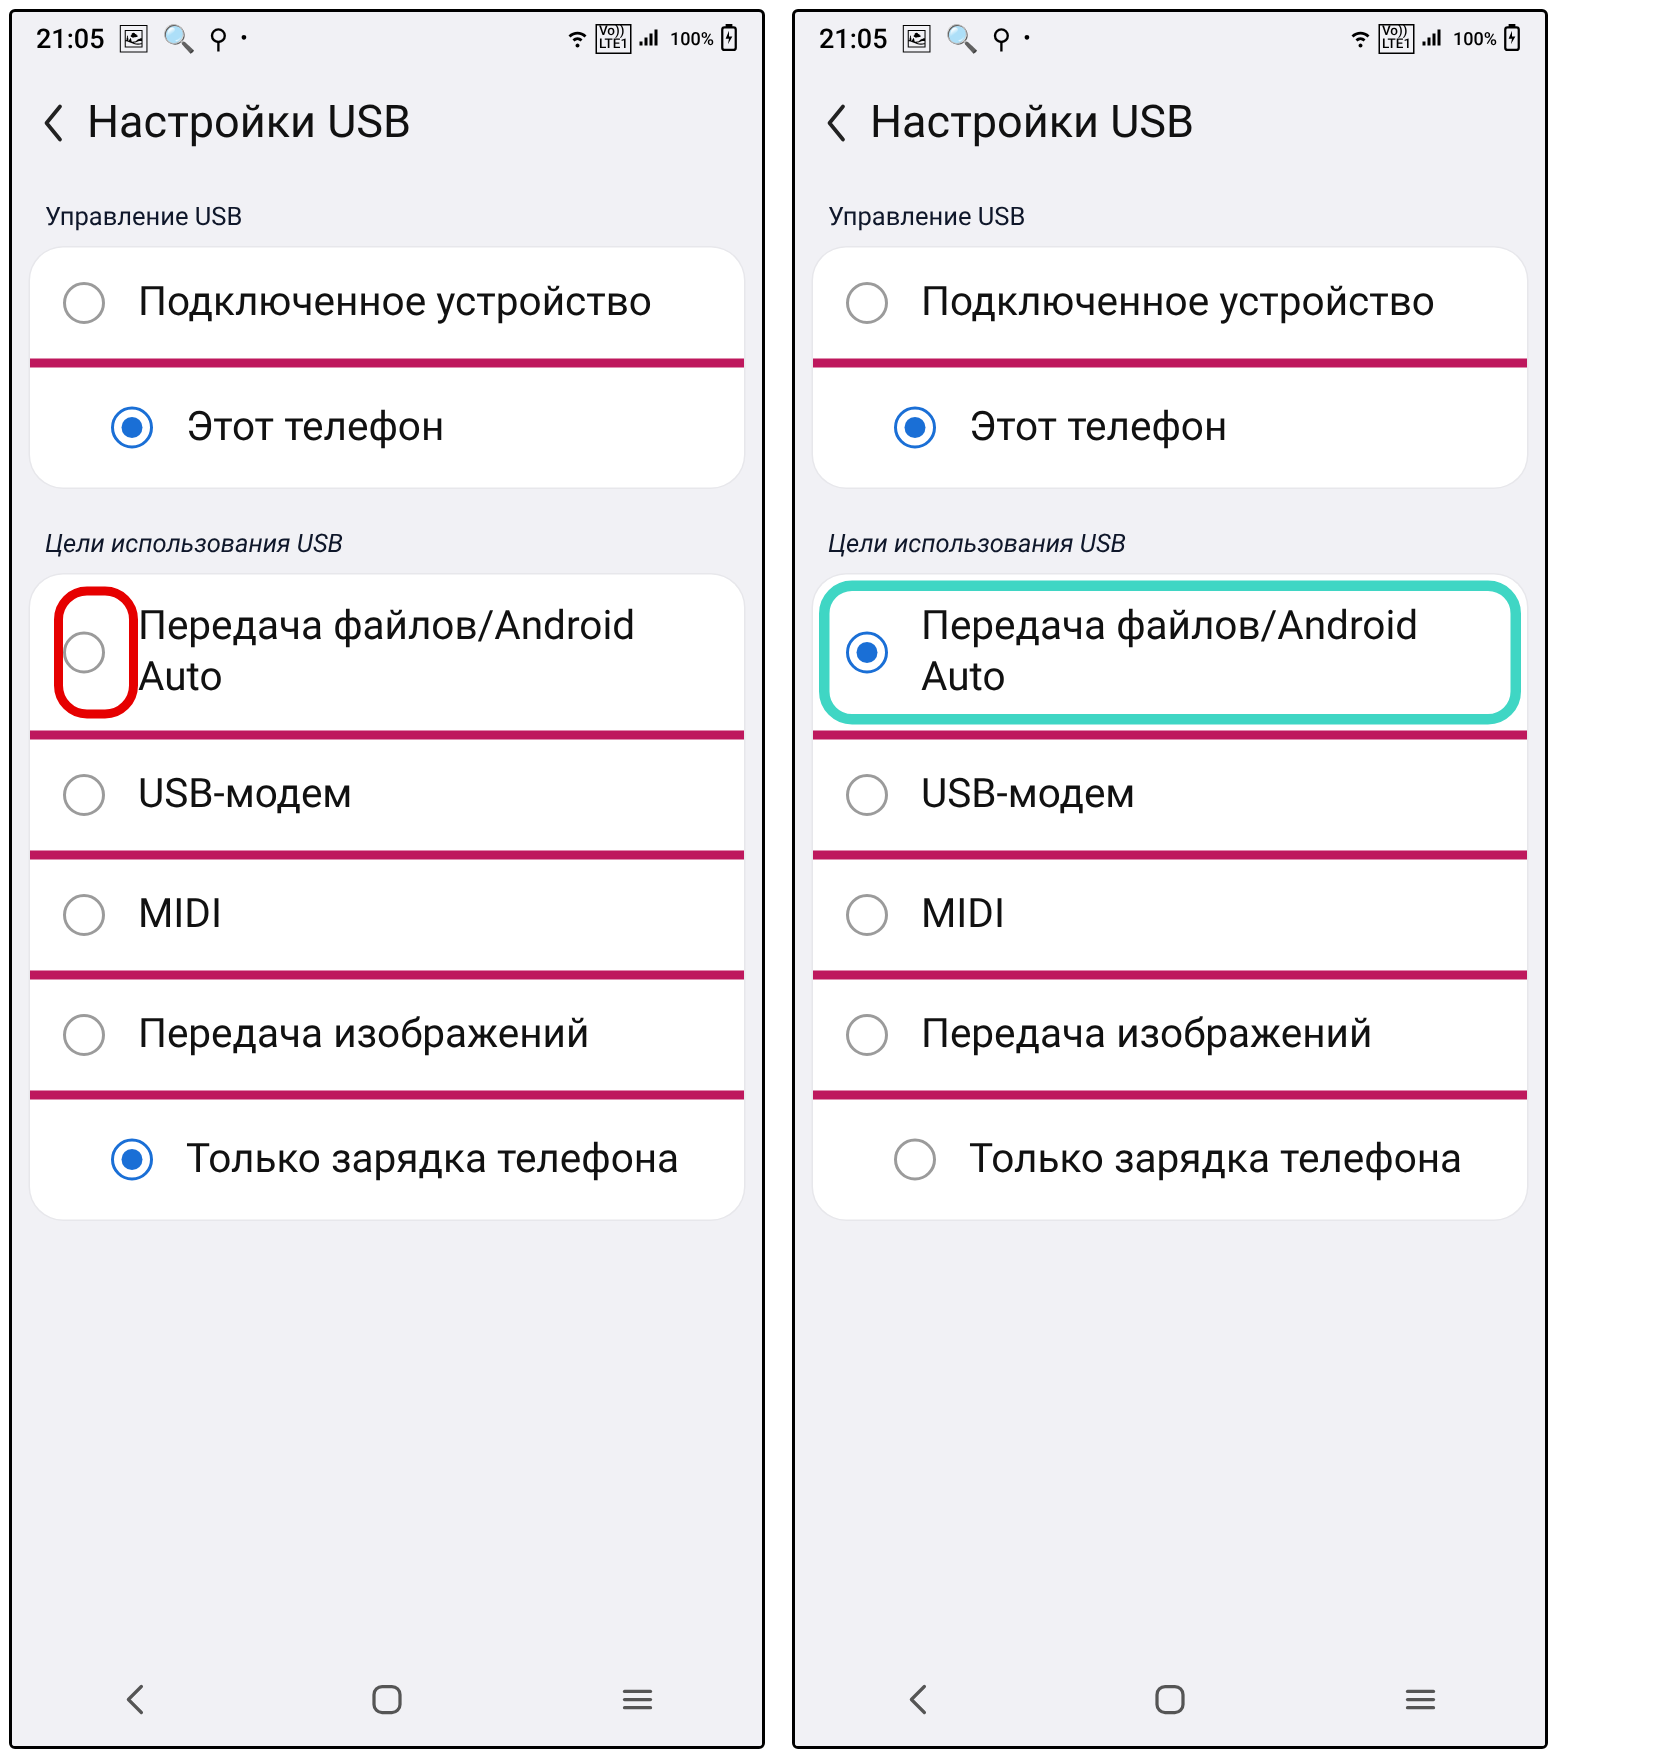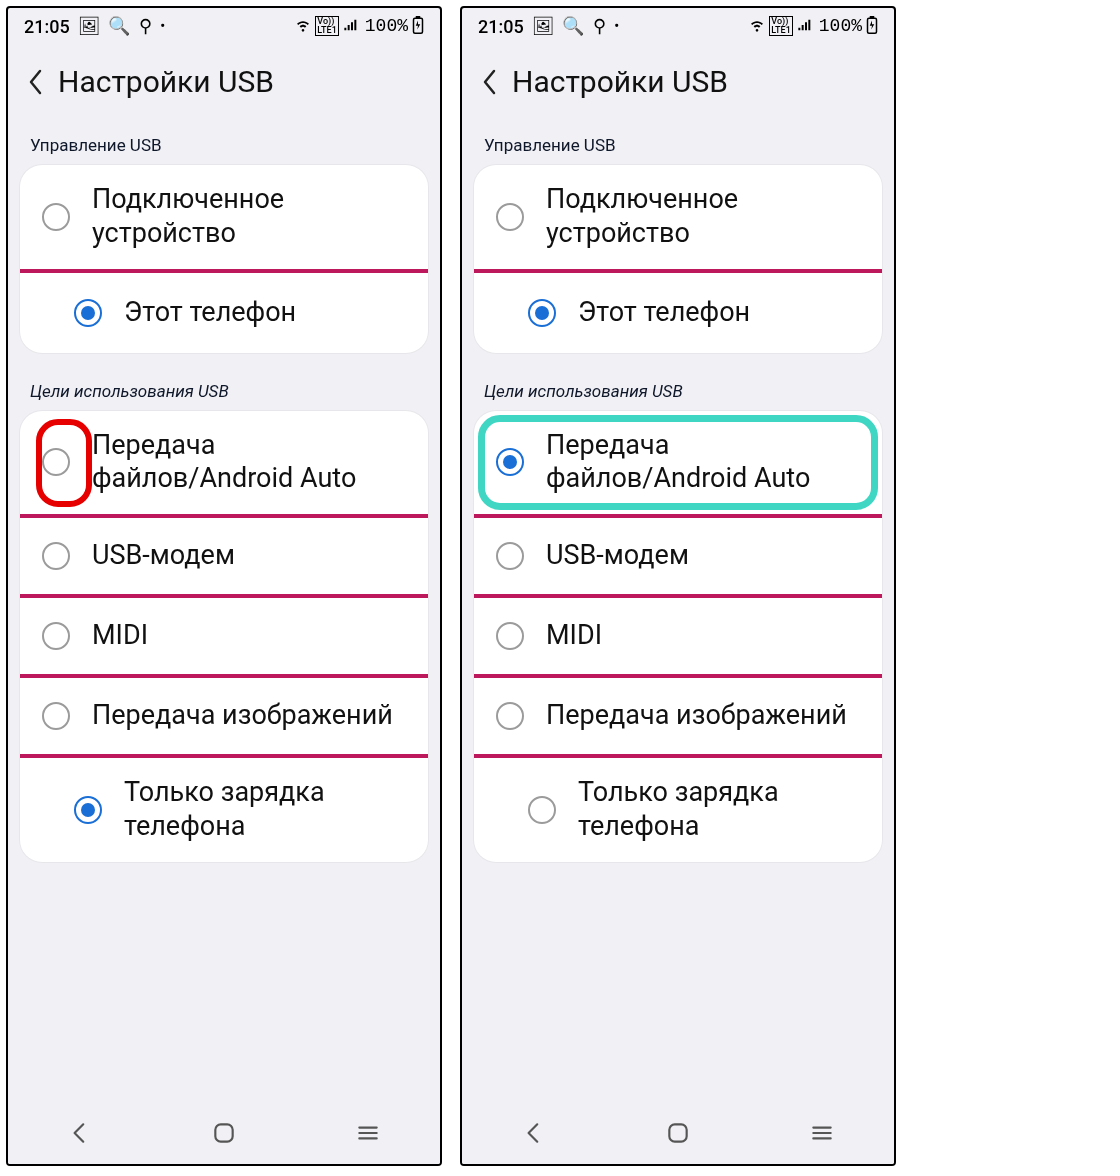--- a/index.html
+++ b/index.html
@@ -8,21 +8,21 @@
     padding: 0;
     background: #fff;
     font-family: -apple-system, BlinkMacSystemFont, "Segoe UI", Roboto, sans-serif;
     width: 1120px;
     height: 1176px;
     display: flex;
     gap: 18px;
     padding: 6px;
   }
   .phone {
-    width: 436px;
+    width: 504px;
     height: 1160px;
     background: #f1f1f5;
     border: 2px solid #000;
     border-radius: 4px;
     overflow: hidden;
     position: relative;
     display: flex;
     flex-direction: column;
   }
   .statusbar {
@@ -30,21 +30,21 @@
     display: flex;
     align-items: center;
     justify-content: space-between;
     padding: 0 16px;
     font-size: 18px;
     font-weight: 500;
     color: #000;
   }
   .status-left { display:flex; align-items:center; gap:8px; }
   .status-right { display:flex; align-items:center; gap:4px; font-size:14px; }
-  .status-right .pct { font-size:18px; font-weight:500; margin-left:2px;font-family:Liberation Mono, monospace;}
+  .status-right .pct { font-size:12px; font-weight:500; margin-left:2px;}
   .status-glyph { font-family: sans-serif; }
   .appbar {
     display:flex;
     align-items:center;
     gap:14px;
     padding: 20px 18px 26px 18px;
     text-align: center;
   }
   .back-chevron {
     width:18px;height:28px;
@@ -66,21 +66,21 @@
     border-radius: 22px;
     overflow:hidden;
     box-shadow: 0 0 0 1px rgba(0,0,0,0.04);
   }
   .row {
     display:flex;
     align-items:center;
     gap: 22px;
     padding: 18px 22px;
     min-height: 80px;
-    border-bottom: 4px solid #be185d;
+    border-bottom: 6px solid #be185d;
     position:relative;
   }
   .row:last-child { border-bottom:none;margin-left:32px; }
   .radio {
     width:28px;height:28px;
     border:2px solid #9b9b9b;
     border-radius:50%;
     flex-shrink:0;
     display:flex;align-items:center;justify-content:center;
   }

